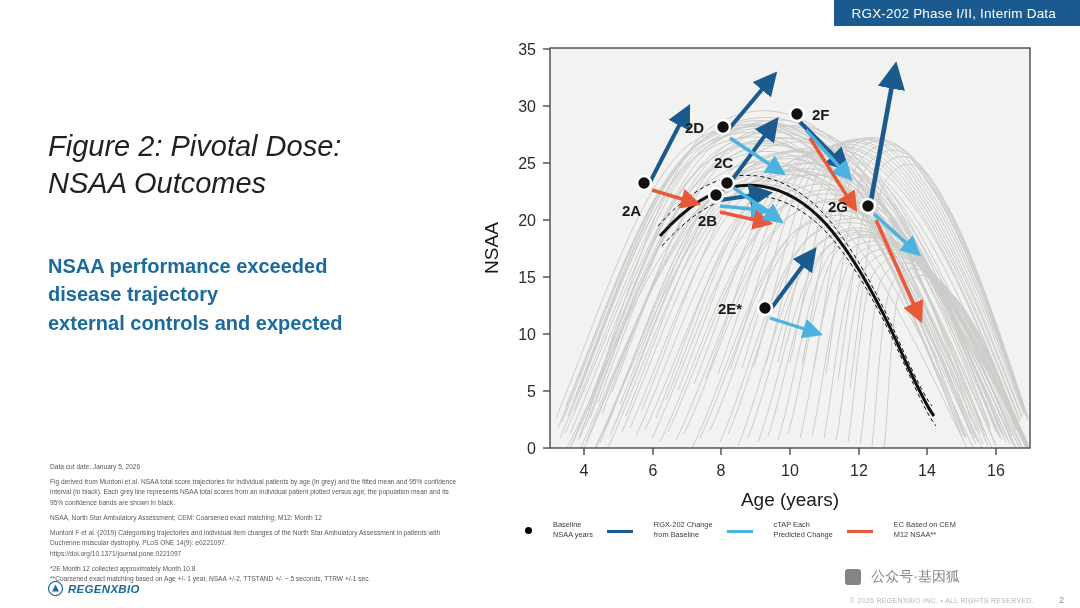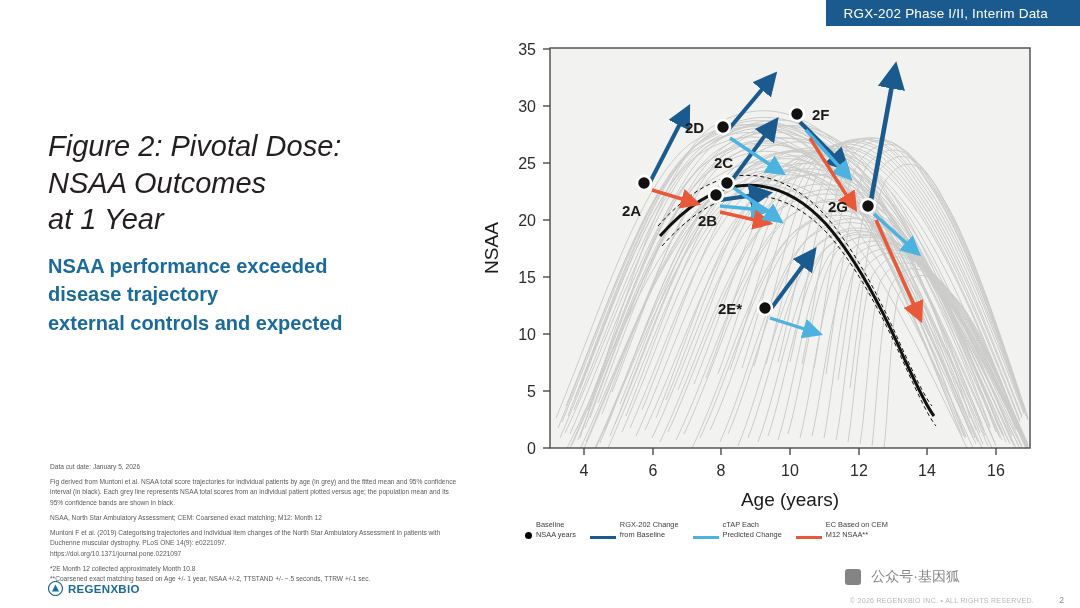--- a/index.html
+++ b/index.html
@@ -19,21 +19,21 @@
   #header-ribbon {
     position: absolute;
     top: 0; right: 0;
     height: 26px;
     background: #1b5a8e;
     color: #ffffff;
     font-size: 13.5px;
     letter-spacing: .2px;
     display: flex;
     align-items: center;
-    padding: 0 32px 0 18px;
+    padding: 0 24px 0 18px;
   }
   
   #left-col {
     position: absolute;
     left: 0; top: 0;
     width: 470px; height: 608px;
   }
   #figure-title {
     position: absolute;
     left: 48px; top: 128px;
@@ -63,20 +63,21 @@
   }
   #footnotes p { margin: 0 0 5px 0; }
   #footnotes p.tight { margin: 0; }
   
   #logo {
     position: absolute;
     left: 48px; bottom: 12px;
     display: flex;
     align-items: center;
     gap: 5px;
+    font-style: italic;
   }
   #logo .mark {
     width: 15px; height: 15px;
     position: relative;
   }
   #logo .mark svg { display: block; }
   #logo .word {
     font-size: 11.5px;
     font-weight: 700;
     color: #1b6a9c;
@@ -93,22 +94,22 @@
   #legend {
     position: absolute;
     left: 525px; top: 520px;
     width: 520px;
     display: flex;
     gap: 14px;
     align-items: flex-start;
   }
   .legend-item {
     display: flex;
-    align-items: flex-end;
-    gap: 4px;
+    align-items: center;
+    gap: 21px;
     font-size: 7.4px;
     line-height: 1.3;
     color: #3b3b3d;
     white-space: nowrap;
   }
   .legend-swatch-line {
     width: 26px; height: 3px;
     margin-top: 4px;
     flex: none;
   }
@@ -163,21 +164,20 @@
 
   <div id="header-ribbon">
     <span>RGX-202 Phase I/II, Interim Data</span>
   </div>
 
   <div id="left-col">
 
     <div id="figure-title">
       <div>Figure 2: Pivotal Dose:</div>
       <div>NSAA Outcomes</div>
-      <div>at 1 Year</div>
     </div>
 
     <div id="figure-subtitle">
       <div>NSAA performance exceeded</div>
       <div>disease trajectory</div>
       <div>external controls and expected</div>
     </div>
 
     <div id="footnotes">
       <p>Data cut date: January 5, 2026</p>

